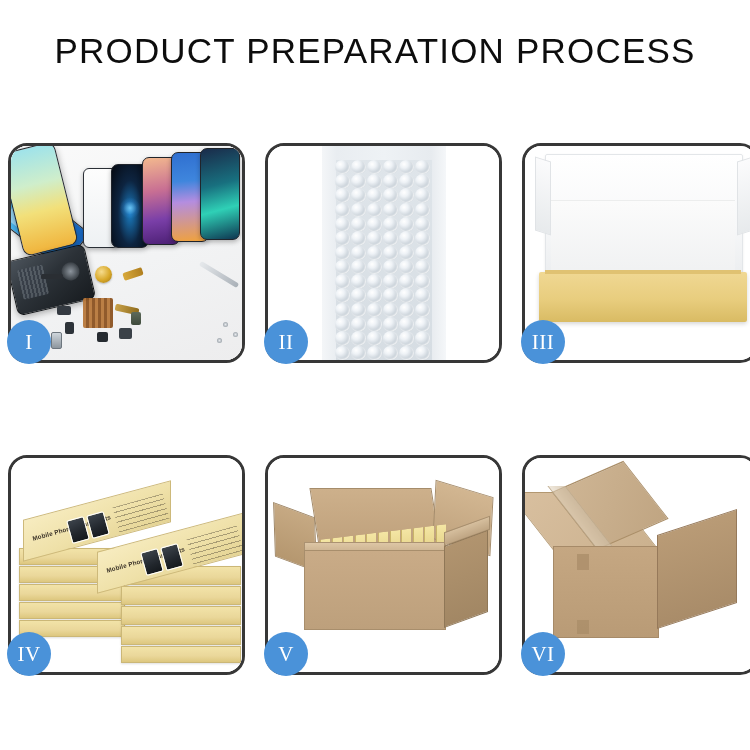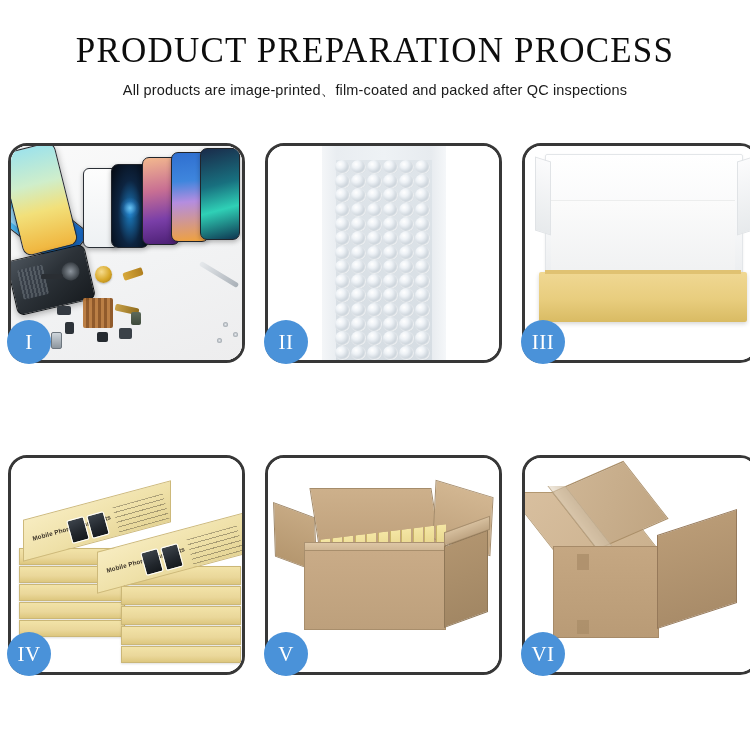--- a/index.html
+++ b/index.html
@@ -9,21 +9,21 @@
   body {
     width: 750px; height: 750px;
     font-family: "Liberation Sans", sans-serif;
     overflow: hidden;
     position: relative;
   }
 
   
   .header { width: 750px; text-align: center; padding-top: 33px; }
   .title {
-    font-family: Liberation Serif, serif;
+    font-family: Liberation Sans, sans-serif;
     font-size: 35px;
     font-weight: 400;
     letter-spacing: 1.2px;
     color: #0d0d0d;
     line-height: 1;
     white-space: nowrap;
   }
   .subtitle {
     font-family: "Liberation Sans", sans-serif;
     font-size: 14.5px;
@@ -384,21 +384,20 @@
   .c6-tab2 {
     position: absolute; left: 52px; top: 162px; width: 12px; height: 14px;
     background: #a88b67; opacity:.7;
   }
 </style>
 </head>
 <body>
 
 <div class="header">
   <div class="title">PRODUCT PREPARATION PROCESS</div>
-  <div class="subtitle">All products are image-printed、film-coated and packed after QC inspections</div>
 </div>
 
 <div class="grid">
 
   <div class="panel">
     <div class="panel-inner p1">
       <div class="wash"></div>
       <div class="ph ph-a"></div>
       <div class="ph ph-b"></div>
       <div class="ph ph-c"></div>

